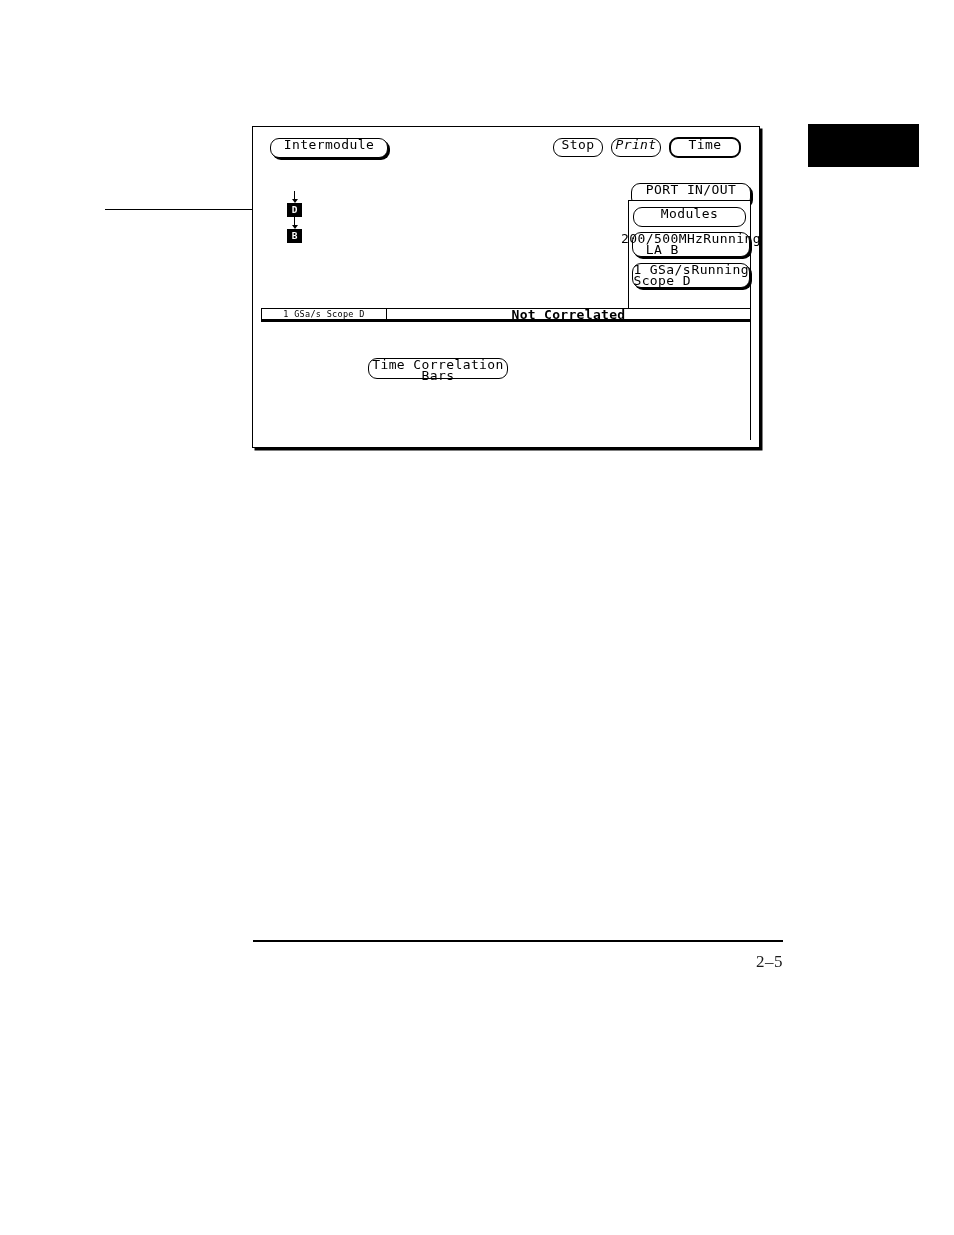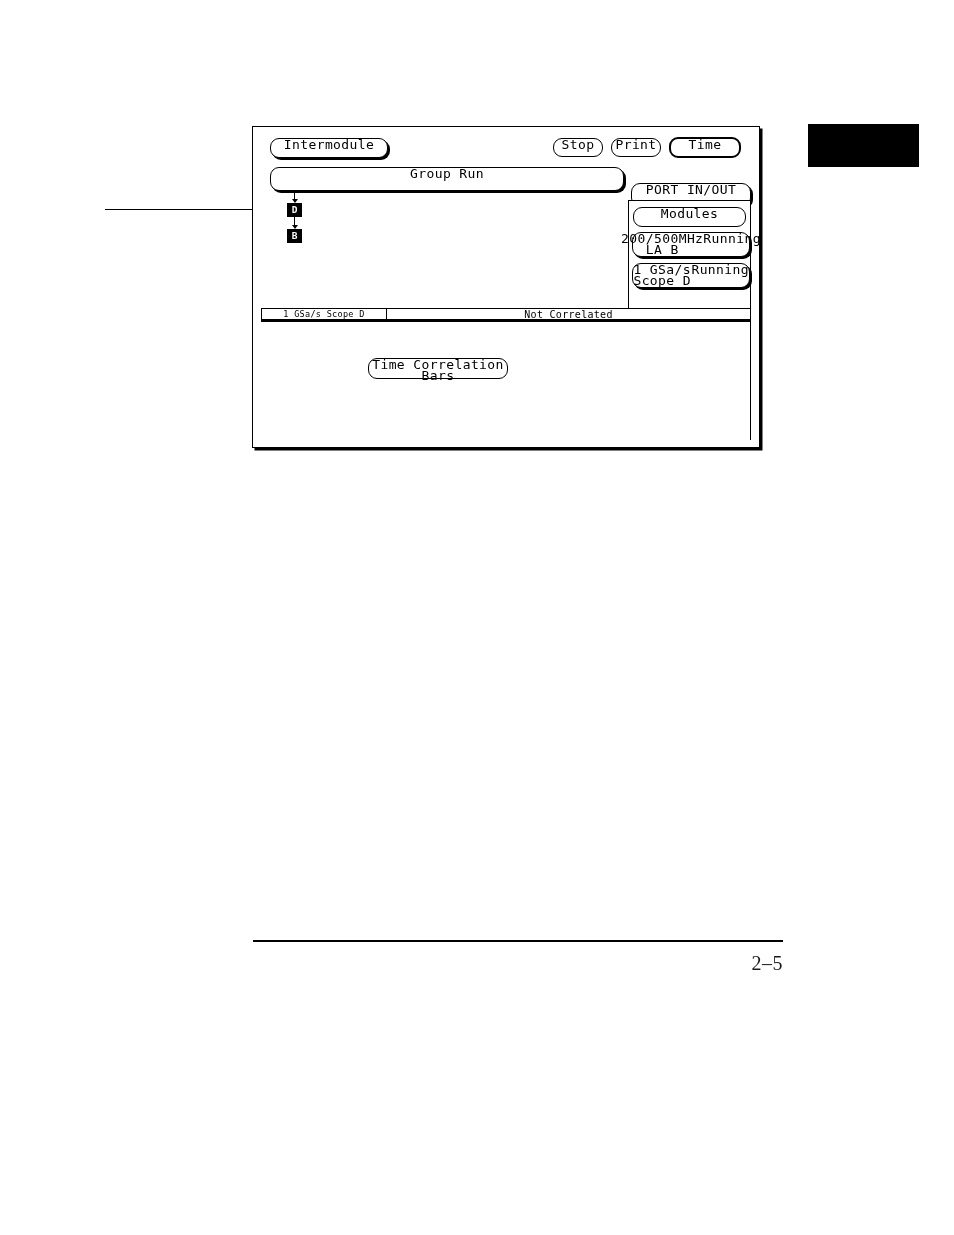--- a/index.html
+++ b/index.html
@@ -32,21 +32,21 @@
     height: 0;
     border-top: 2px solid #000000;
   }
   #page-number {
     position: absolute;
     left: 683px;
     top: 952px;
     width: 100px;
     text-align: right;
     font-family: "Liberation Serif", serif;
-    font-size: 20px;
+    font-size: 17px;
     color: #1a1a1a;
     letter-spacing: 0.5px;
   }
 
   
   #callout-line {
     position: absolute;
     left: 105px;
     top: 209px;
     width: 184px;
@@ -92,21 +92,21 @@
   .btn.heavy {
     border-width: 2.2px;
   }
   .btn.thin {
     border-width: 1.2px;
   }
 
   
   #btn-intermodule { left: 17px;  top: 11px;  width: 118px; height: 20px; }
   #btn-skew        { left: 300px; top: 11px;  width: 50px;  height: 19px; }
-  #btn-print       { left: 358px; top: 11px;  width: 50px;  height: 19px; }
+  #btn-print       { left: 358px; top: 11px;  width: 50px;  height: 19px; font-style: italic; }
   #btn-stop        { left: 416px; top: 10px;  width: 72px;  height: 21px; }
 
   #btn-group-run   { left: 17px;  top: 40px;  width: 354px; height: 24px; }
   #btn-port        { left: 378px; top: 56px;  width: 120px; height: 24px; }
 
   #right-panel {
     position: absolute;
     left: 375px;
     top: 73px;
     width: 123px;
@@ -193,22 +193,23 @@
     font-size: 8.5px;
     letter-spacing: 0.3px;
   }
   #status-state {
     flex: 1;
     height: 100%;
     display: flex;
     align-items: center;
     justify-content: center;
     font-family: "DejaVu Sans Mono", "Liberation Mono", monospace;
-    font-size: 10px;
+    font-size: 13px;
     letter-spacing: 0.3px;
+    font-weight: bold;
   }
   #status-underline {
     position: absolute;
     left: 8px;
     top: 193px;
     width: 490px;
     height: 0;
     border-top: 2px solid #000000;
   }
 </style>
@@ -227,23 +228,20 @@
   <div class="btn thin" id="btn-skew">
     <span>Stop</span>
   </div>
   <div class="btn thin" id="btn-print">
     <span>Print</span>
   </div>
   <div class="btn heavy" id="btn-stop">
     <span>Time</span>
   </div>
 
-  <div class="btn shadow" id="btn-group-run">
-    <span>Group Run</span>
-  </div>
   <div class="btn shadow" id="btn-port">
     <span>PORT IN/OUT</span>
   </div>
 
   <div class="connector" id="conn-top"></div>
   <div class="arrowhead" id="arrow-top"></div>
 
   <div class="node" id="node-d">
     <span>D</span>
   </div>

